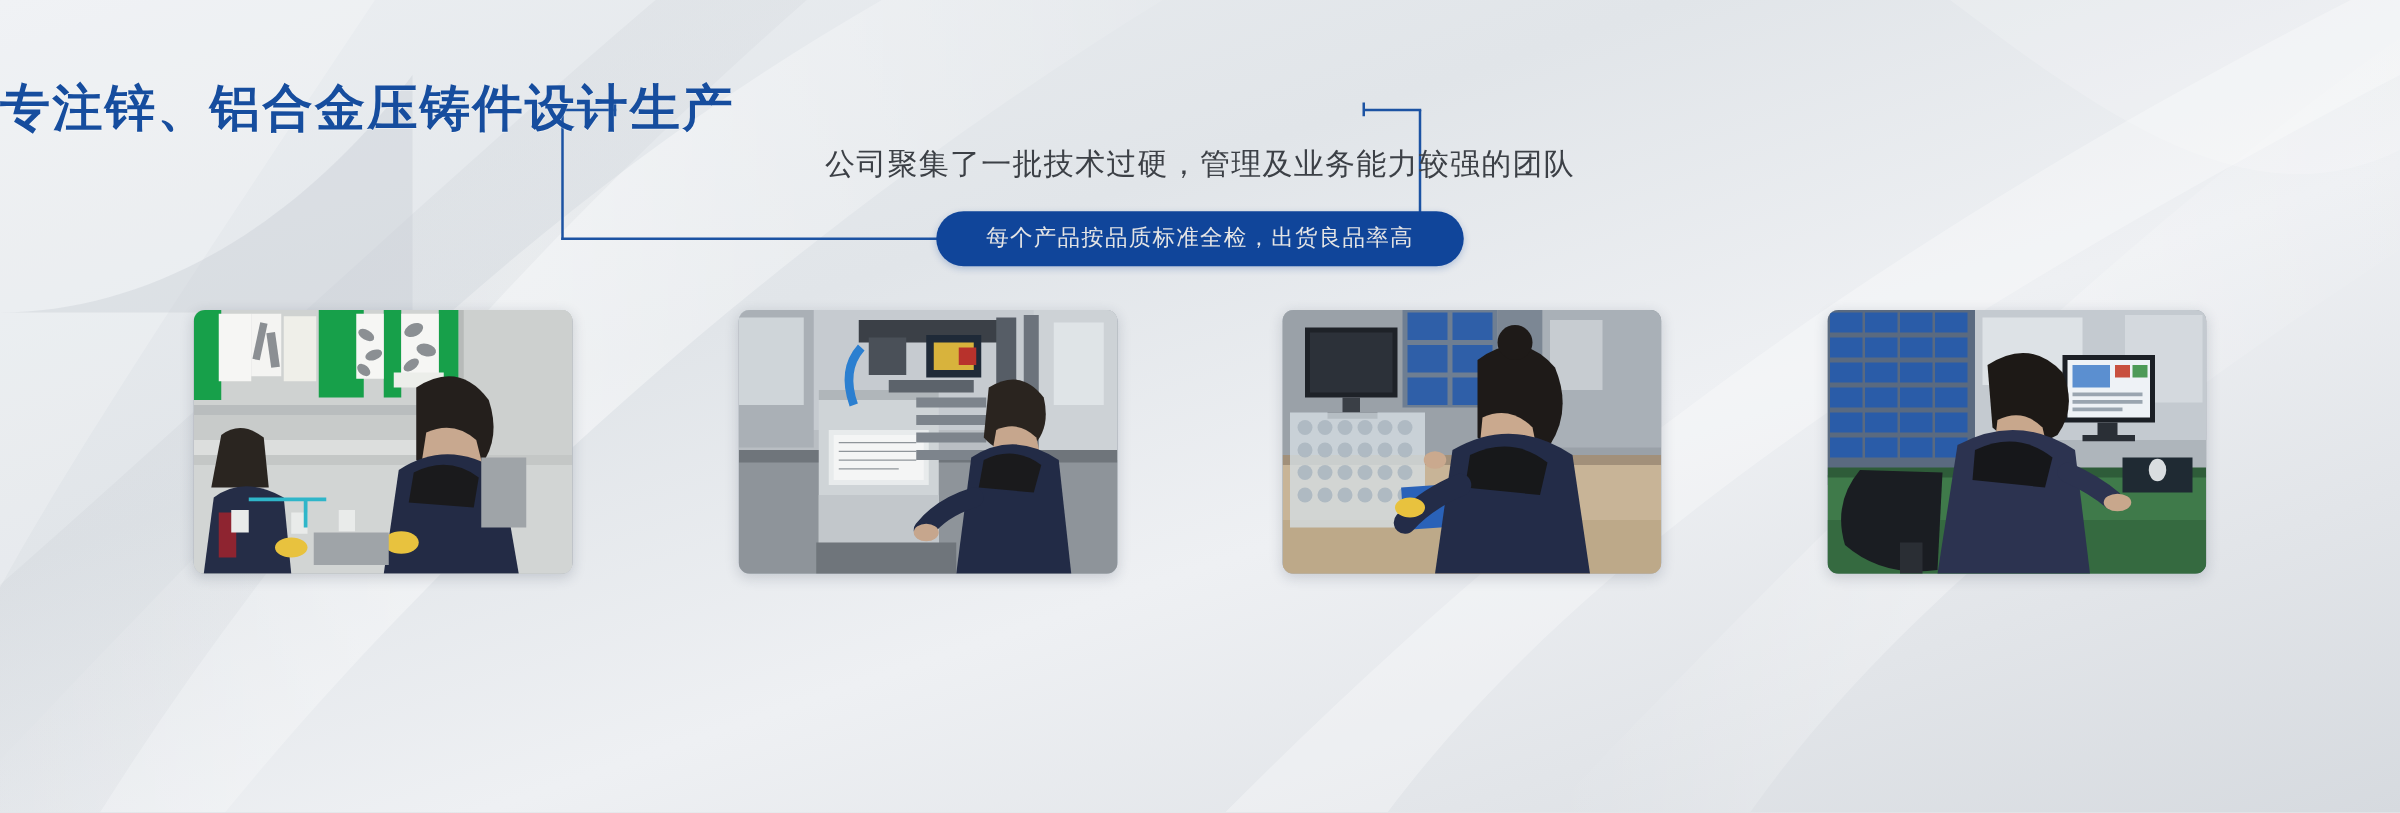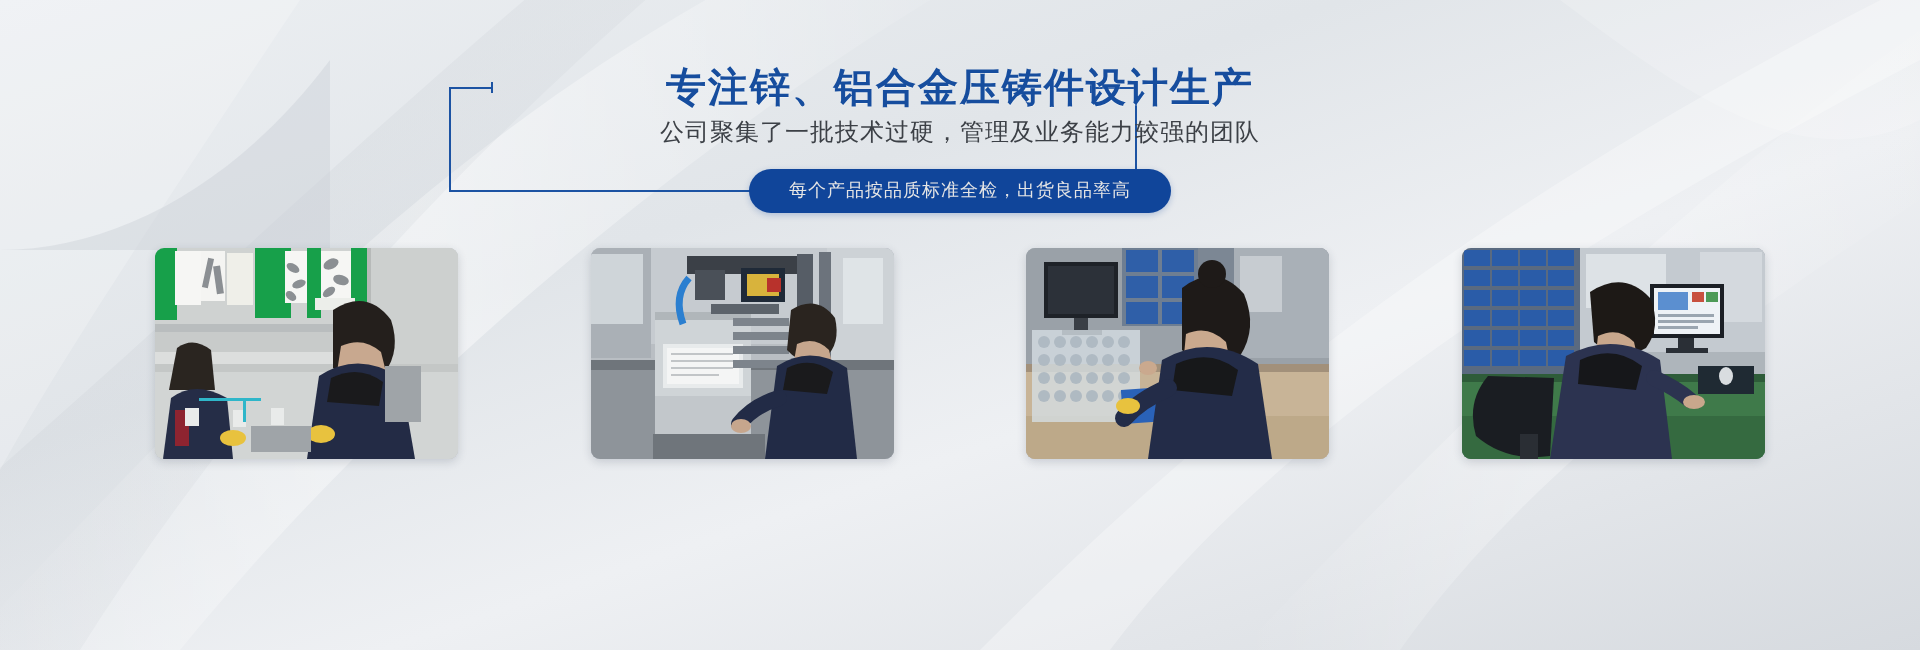--- a/index.html
+++ b/index.html
@@ -29,21 +29,21 @@
     position:absolute;left:449px;top:87px;width:44px;height:2px;background:#1c53a3;
   }
   .bracket-top-r{
     position:absolute;left:1092px;top:87px;width:45px;height:2px;background:#1c53a3;
   }
   .tick{position:absolute;width:2px;height:11px;background:#1c53a3;top:82px;}
   .tick-l{left:491px;}
   .tick-r{left:1090px;}
 
   .title{
-    position:absolute;left:0;top:60px;width:1920px;text-align:center;
+    position:absolute;left:0;top:60px;width:1920px;
     font-size:40px;font-weight:bold;letter-spacing:2px;
     color:#164d9e;line-height:54px;
     text-shadow:0 1px 0 rgba(255,255,255,.35);
   }
   .subtitle{
     position:absolute;left:0;top:115px;width:1920px;text-align:center;
     font-size:24px;color:#3c4046;letter-spacing:1px;line-height:34px;
   }
   .pill{
     position:absolute;left:50%;top:169px;transform:translateX(-50%);

